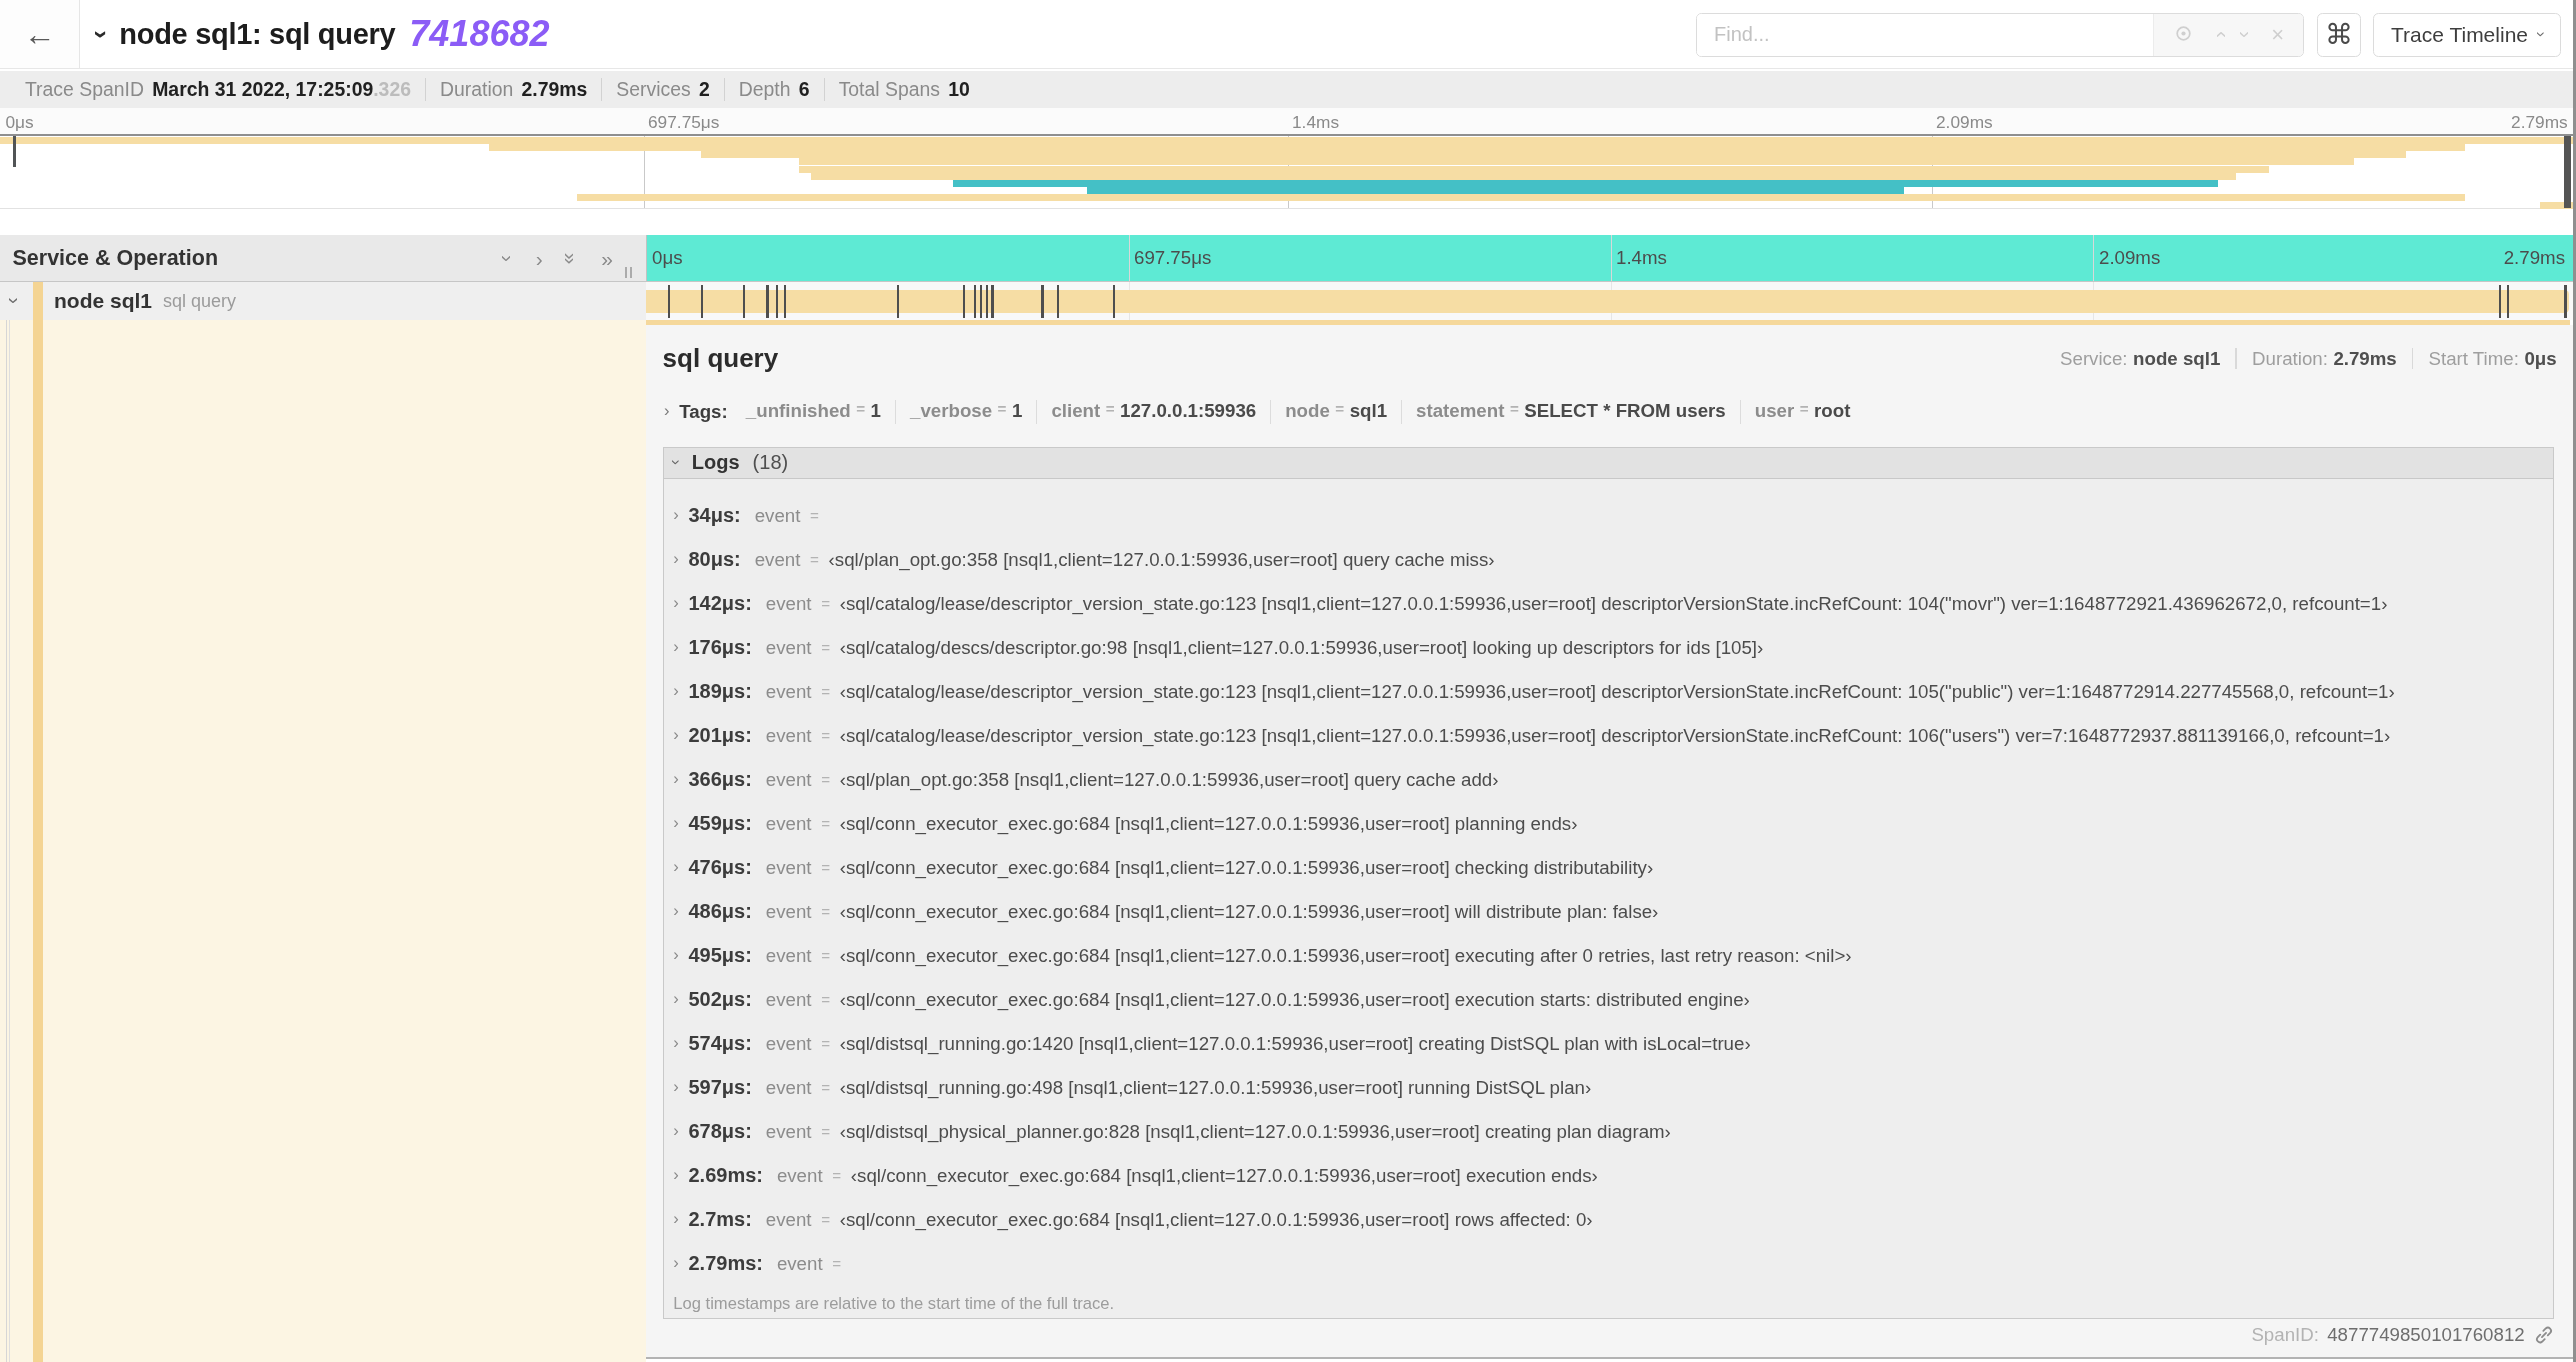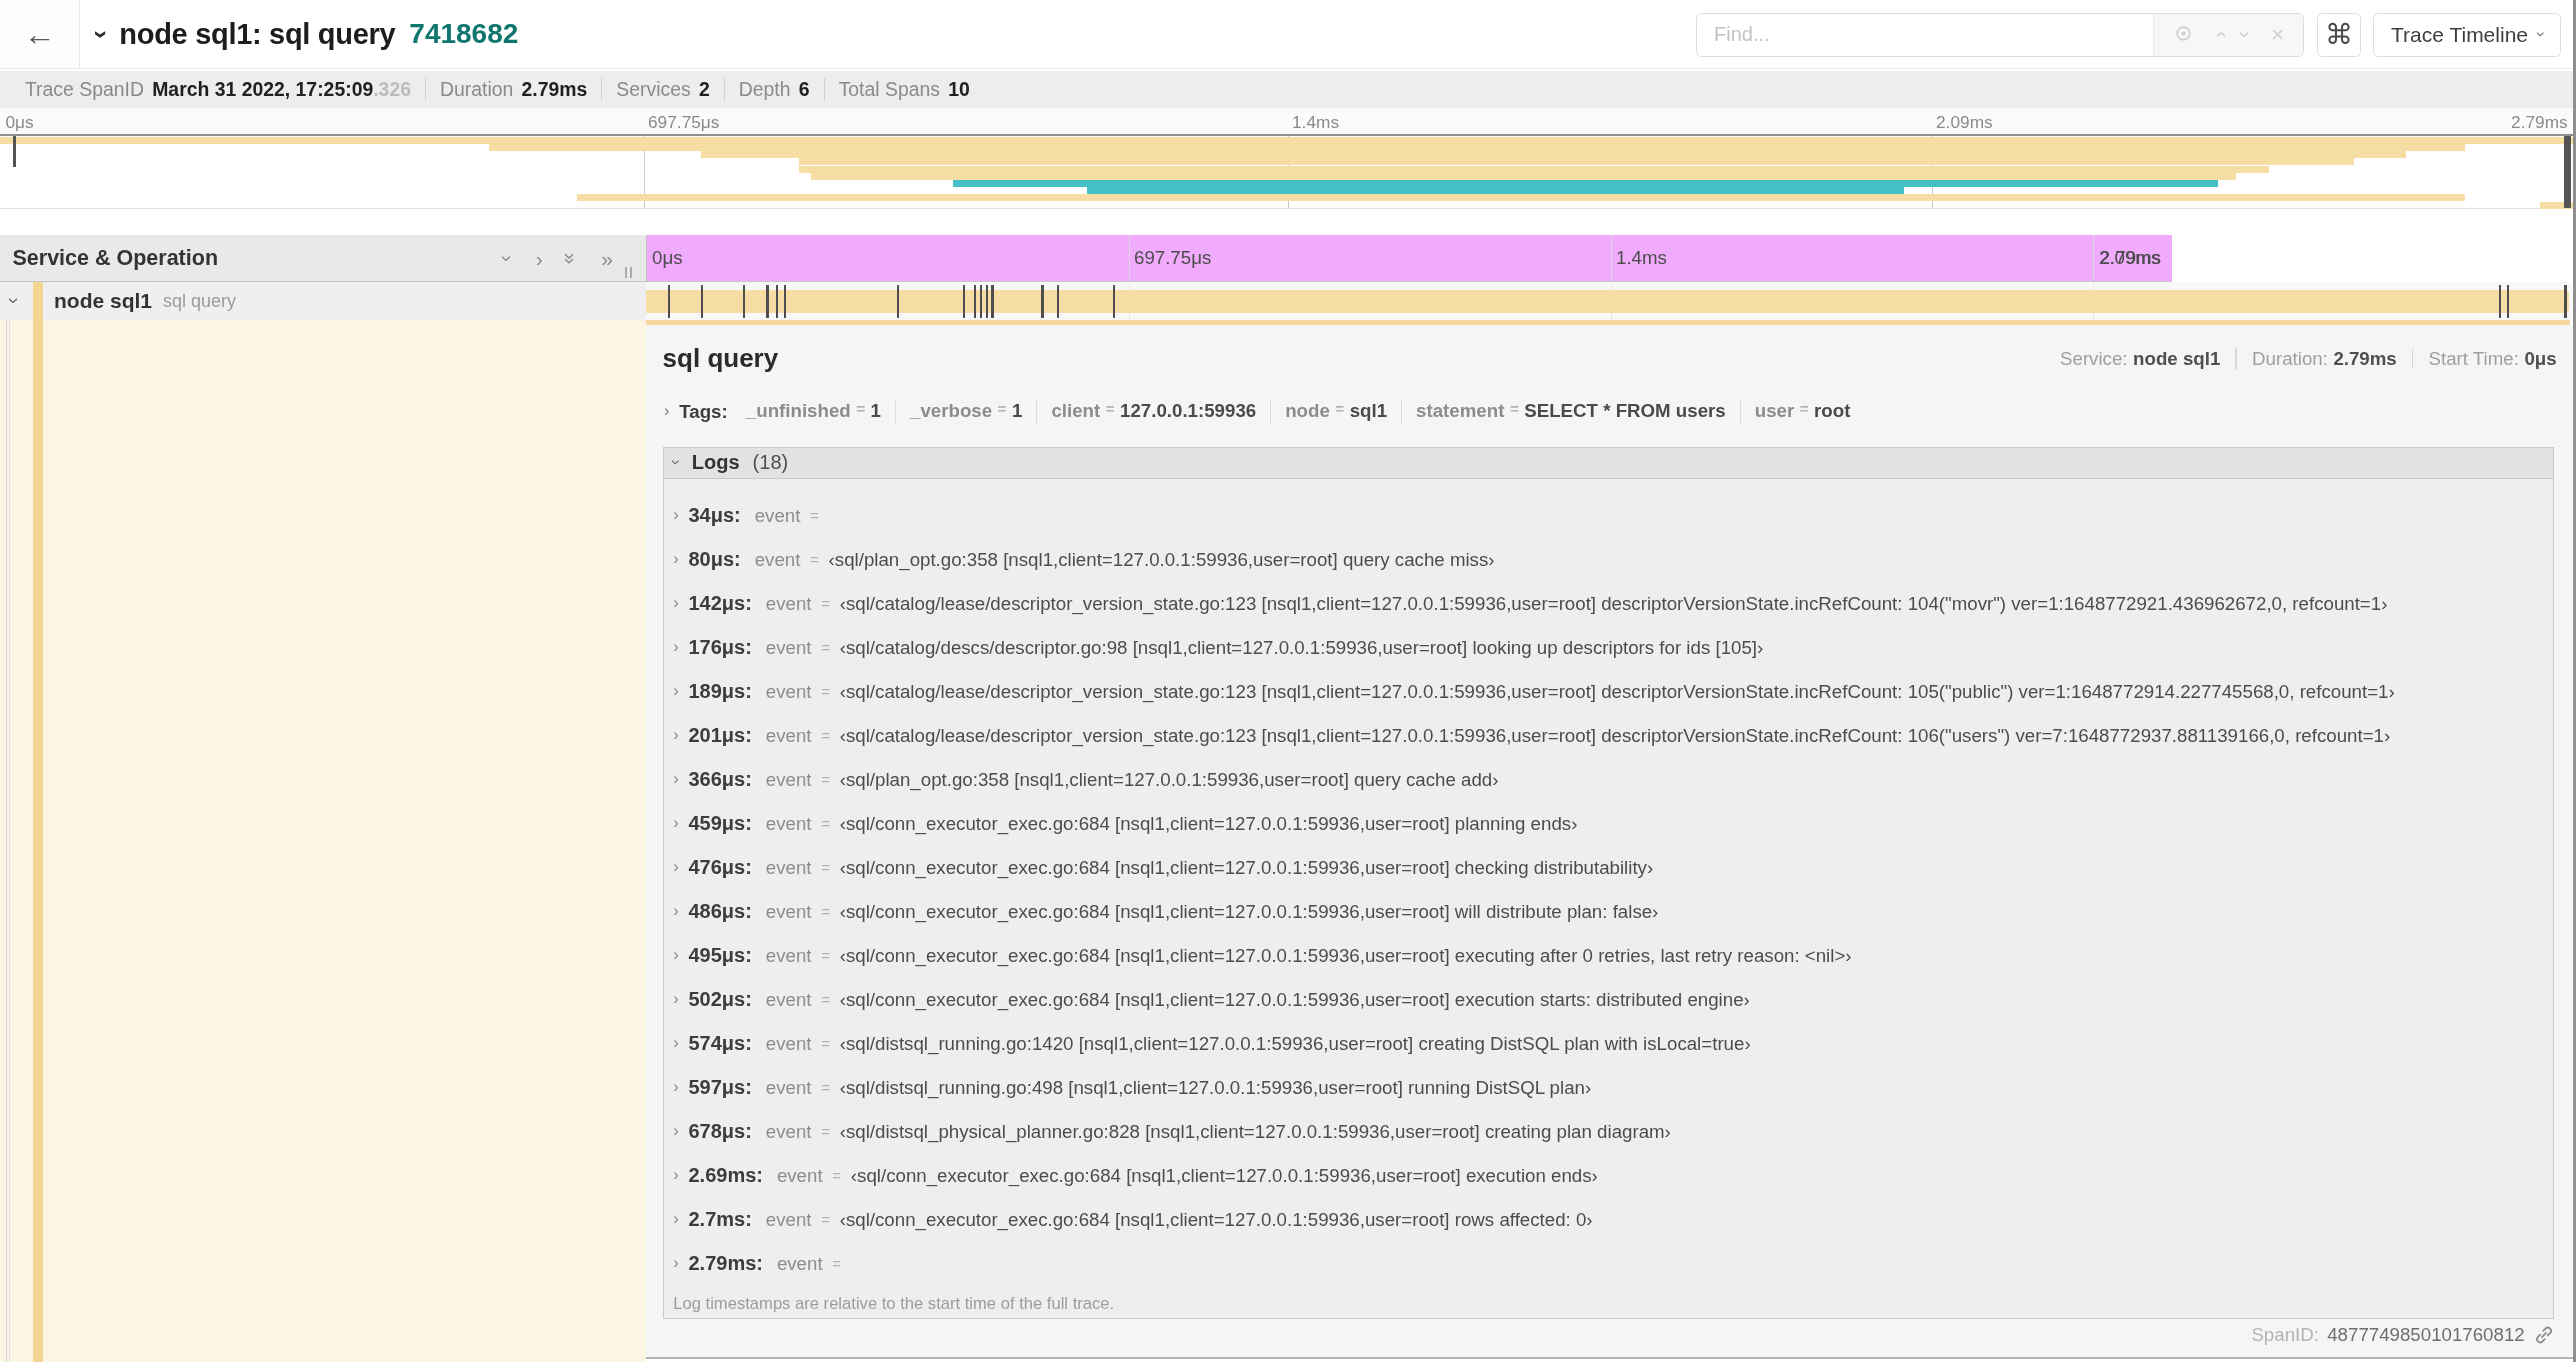--- a/index.html
+++ b/index.html
@@ -8,21 +8,21 @@
   .chev { display:inline-block; font-weight:400; line-height:1; }
   .rot90 { transform:rotate(90deg); }
   .rotm90 { transform:rotate(-90deg); }
 
   
   #app-header { position:absolute; left:0; top:0; width:2576px; height:69px; background:#fff; border-bottom:1.4px solid #e7e7e7; }
   #back-btn { position:absolute; left:0; top:0; width:80px; height:68px; border-right:1.4px solid #e6e6e6; display:flex; align-items:center; justify-content:center; font-size:32px; color:#5a5a5a; background:#fdfdfd; }
   #title-wrap { position:absolute; left:97px; top:0; height:68px; display:flex; align-items:center; gap:14px; }
   #title-collapse { font-size:25px; color:#2a2a2a; font-weight:700; }
   #page-title { font-size:29px; font-weight:700; color:#1d1d1d; letter-spacing:-0.3px; }
-  #trace-id { font-size:28px; font-weight:700; color:#0f766e; }
+  #trace-id { font-size:36px; font-weight:700; color:#8b5cf6;font-style:italic; }
   #header-controls { position:absolute; right:15.2px; top:12.5px; height:44px; display:flex; gap:12.5px; align-items:flex-start; }
   #find-group { display:flex; width:608px; height:44px; border:1.4px solid #dcdcdc; border-radius:5.5px; overflow:hidden; background:#fff; }
   #find-input { flex:1; border:none; outline:none; padding:0 16.6px; font-size:20px; color:#444; font-family:"Liberation Sans", sans-serif; background:#fff; }
   #find-input::placeholder { color:#c2c2c2; }
   #find-icons { display:flex; align-items:center; gap:21px; padding:0 19.4px; background:#f7f7f7; border-left:1.4px solid #ececec; color:#cfcfcf; }
   #find-icons .chev { font-size:21px; }
   #find-icons .x { font-size:22px; }
   #kbd-btn { width:44px; height:44px; border:1.4px solid #dcdcdc; border-radius:5.5px; display:flex; align-items:center; justify-content:center; font-size:28px; color:#4a4a4a; background:#fff; }
   #tt-btn { height:44px; border:1.4px solid #dcdcdc; border-radius:5.5px; display:flex; align-items:center; gap:9.7px; padding:0 16.6px; font-size:21px; color:#3e3e3e; background:#fff; }
   #tt-btn .chev { font-size:16.6px; color:#6e6e6e; }
@@ -41,21 +41,21 @@
   #mm-l0 { left:5.5px; } #mm-l1 { left:648px; } #mm-l2 { left:1292px; } #mm-l3 { left:1936px; } #mm-l4 { right:8.3px; }
   #mm-graph { position:absolute; left:0; top:134px; width:2576px; height:75px; background:#fff; border-top:2.1px solid #8f8f8f; border-bottom:1.4px solid #e2e2e2; }
   .mm-grid { position:absolute; top:0; width:1.4px; height:72px; background:#c9c9c9; }
   .mm-span { position:absolute; }
   .mm-tan { background:#F6DDA4; }
   .mm-teal { background:#44C0C6; }
   #mm-scrub-left { position:absolute; left:12.5px; top:0; width:3.5px; height:30.5px; background:#515456; }
   #mm-scrub-right { position:absolute; right:5.5px; top:0; width:6.2px; height:72px; background:#545454; }
 
   
-  #ruler { position:absolute; left:0; top:235px; width:2172px; height:47px; border-bottom:1.4px solid #c6c6c6; background:#f0abfc; }
+  #ruler { position:absolute; left:0; top:235px; width:2576px; height:47px; border-bottom:1.4px solid #c6c6c6; background:#5eead4; }
   #ruler-left { position:absolute; left:0; top:0; width:646px; height:46px; background:#e9e9e9; }
   #col-title { position:absolute; left:12.5px; top:0; line-height:46px; font-size:21.5px; font-weight:700; color:#333; }
   #ruler-icons { position:absolute; right:33px; top:0; height:46px; display:flex; gap:23.5px; align-items:center; color:#8a8a8a; }
   #ruler-icons .chev { font-size:21px; }
   #col-resizer { position:absolute; left:625px; bottom:2.8px; display:flex; gap:2.8px; }
   #col-resizer i { display:block; width:2.1px; height:11px; background:#ababab; }
   #ruler-divider { position:absolute; left:646px; top:0; width:1.4px; height:46px; background:#c2c2c2; }
   .ruler-grid { position:absolute; top:0; width:1.4px; height:46px; background:#d8d8d8; }
   #ruler .tick { position:absolute; top:0; line-height:46px; font-size:18.7px; color:#4c4c4c; }
   #rt0 { left:652px; } #rt1 { left:1134px; } #rt2 { left:1616px; } #rt3 { left:2099px; } #rt4 { right:11px; }

